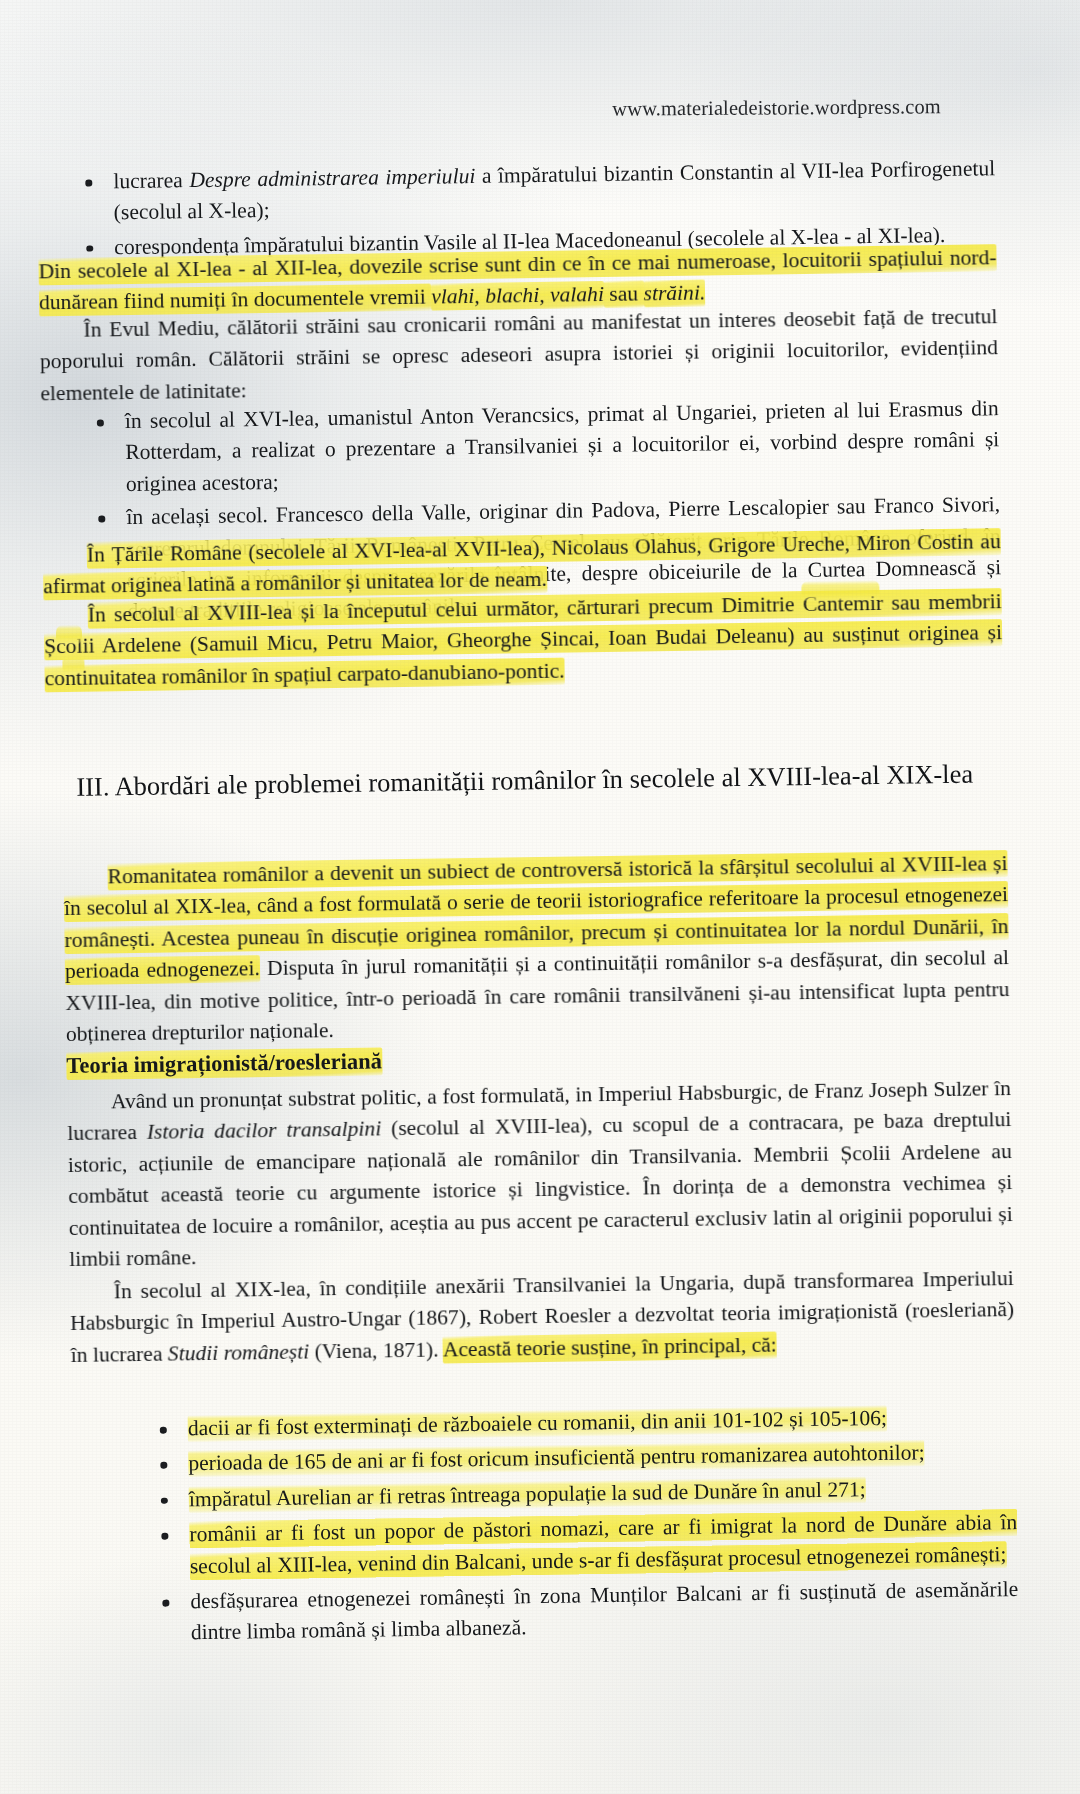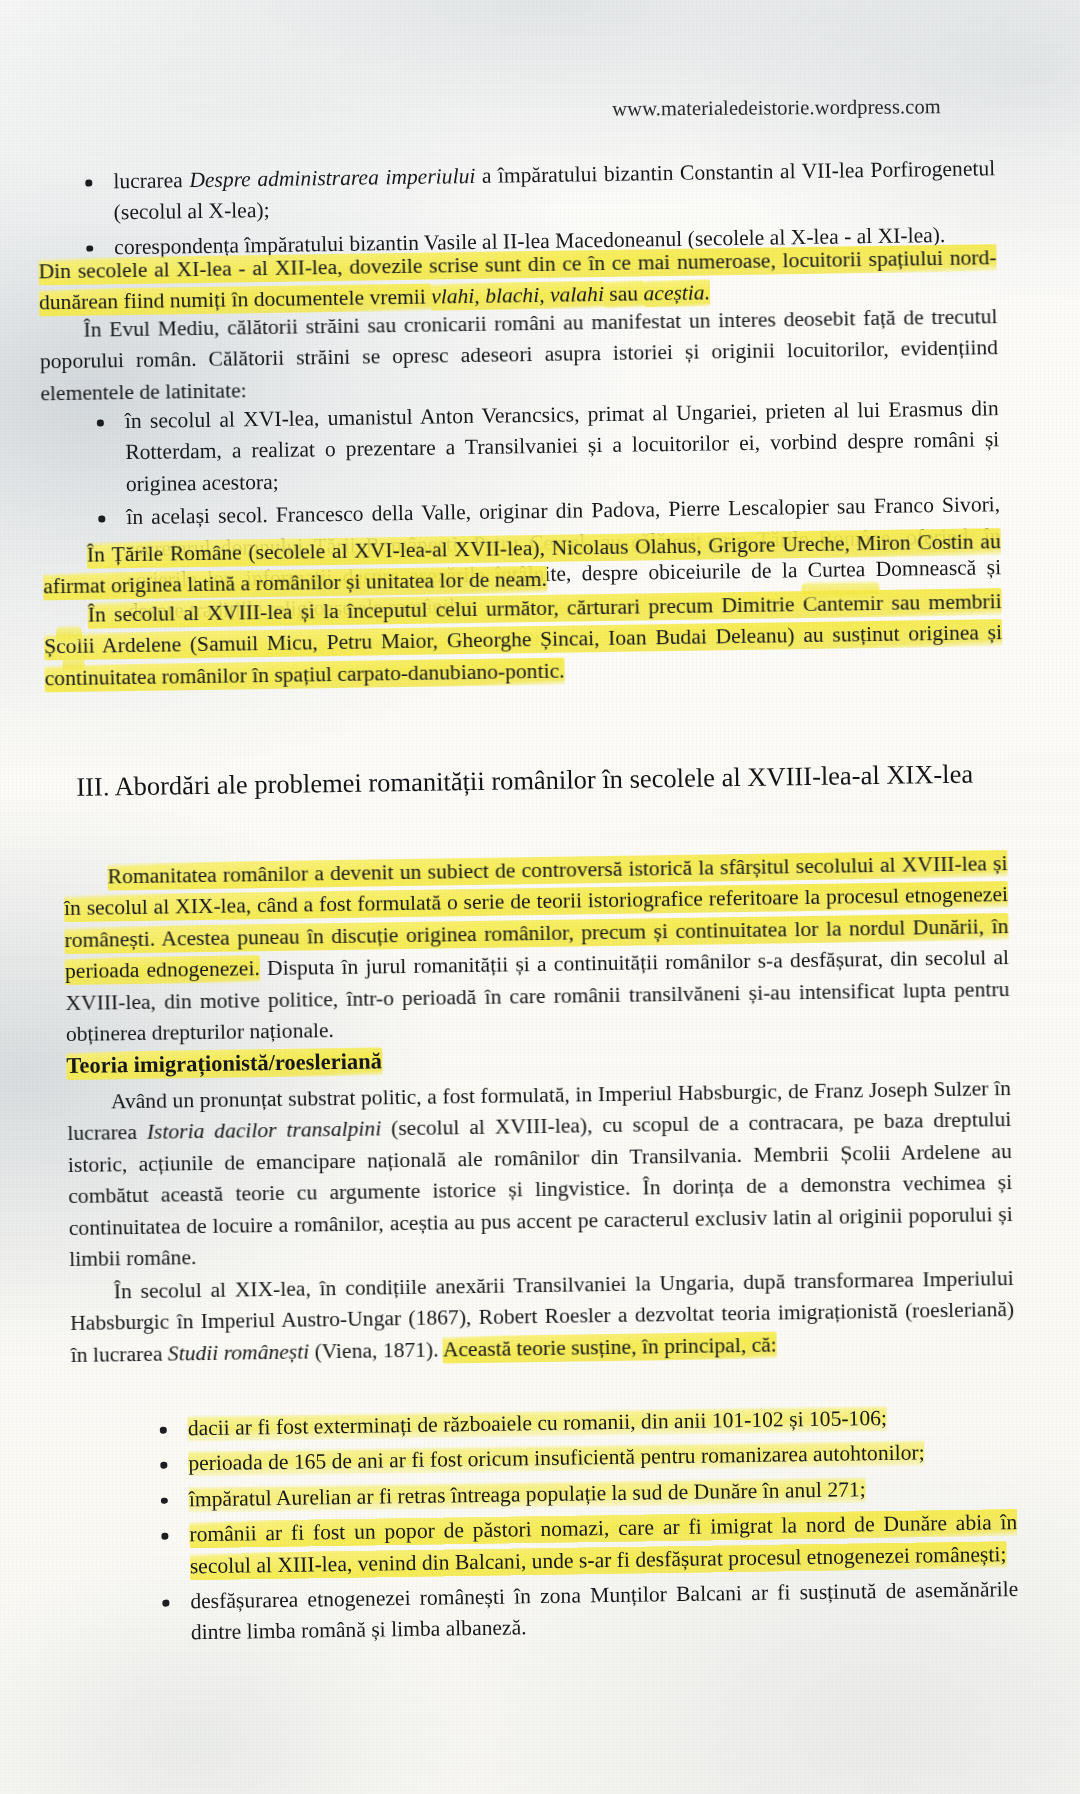--- a/index.html
+++ b/index.html
@@ -121,21 +121,21 @@
       <li>
         <span>lucrarea </span><span class="it">Despre administrarea imperiului</span><span> a împăratului bizantin Constantin al VII-lea Porfirogenetul (secolul al X-lea);</span>
       </li>
       <li style="margin-top:3px;">
         <span>corespondența împăratului bizantin Vasile al II-lea Macedoneanul (secolele al X-lea - al XI-lea).</span>
       </li>
     </ul>
   </div>
 
   <div class="blk softL" style="left:48px;top:249px;width:958px;">
-    <p class="para"><span class="hl">Din secolele al XI-lea - al XII-lea, dovezile scrise sunt din ce în ce mai numeroase, locuitorii spațiului nord-dunărean fiind numiți în documentele vremii </span><span class="hl it">vlahi, blachi, valahi</span><span class="hl"> sau </span><span class="hl it">aceștia.</span></p>
+    <p class="para"><span class="hl">Din secolele al XI-lea - al XII-lea, dovezile scrise sunt din ce în ce mai numeroase, locuitorii spațiului nord-dunărean fiind numiți în documentele vremii </span><span class="hl it">vlahi, blachi, valahi</span><span class="hl"> sau </span><span class="hl it">străini.</span></p>
   </div>
 
   <div class="blk softL" style="left:48px;top:308px;width:958px;">
     <p class="para ind">În Evul Mediu, călătorii străini sau cronicarii români au manifestat un interes deosebit față de trecutul poporului român. Călătorii străini se opresc adeseori asupra istoriei și originii locuitorilor, evidențiind elementele de latinitate:</p>
   </div>
 
   <div class="blk" style="left:80px;top:400px;width:926px;">
     <ul class="bl">
       <li>
         <span>în secolul al XVI-lea, umanistul Anton Verancsics, primat al Ungariei, prieten al lui Erasmus din Rotterdam, a realizat o prezentare a Transilvaniei și a locuitorilor ei, vorbind despre români și originea acestora;</span>

